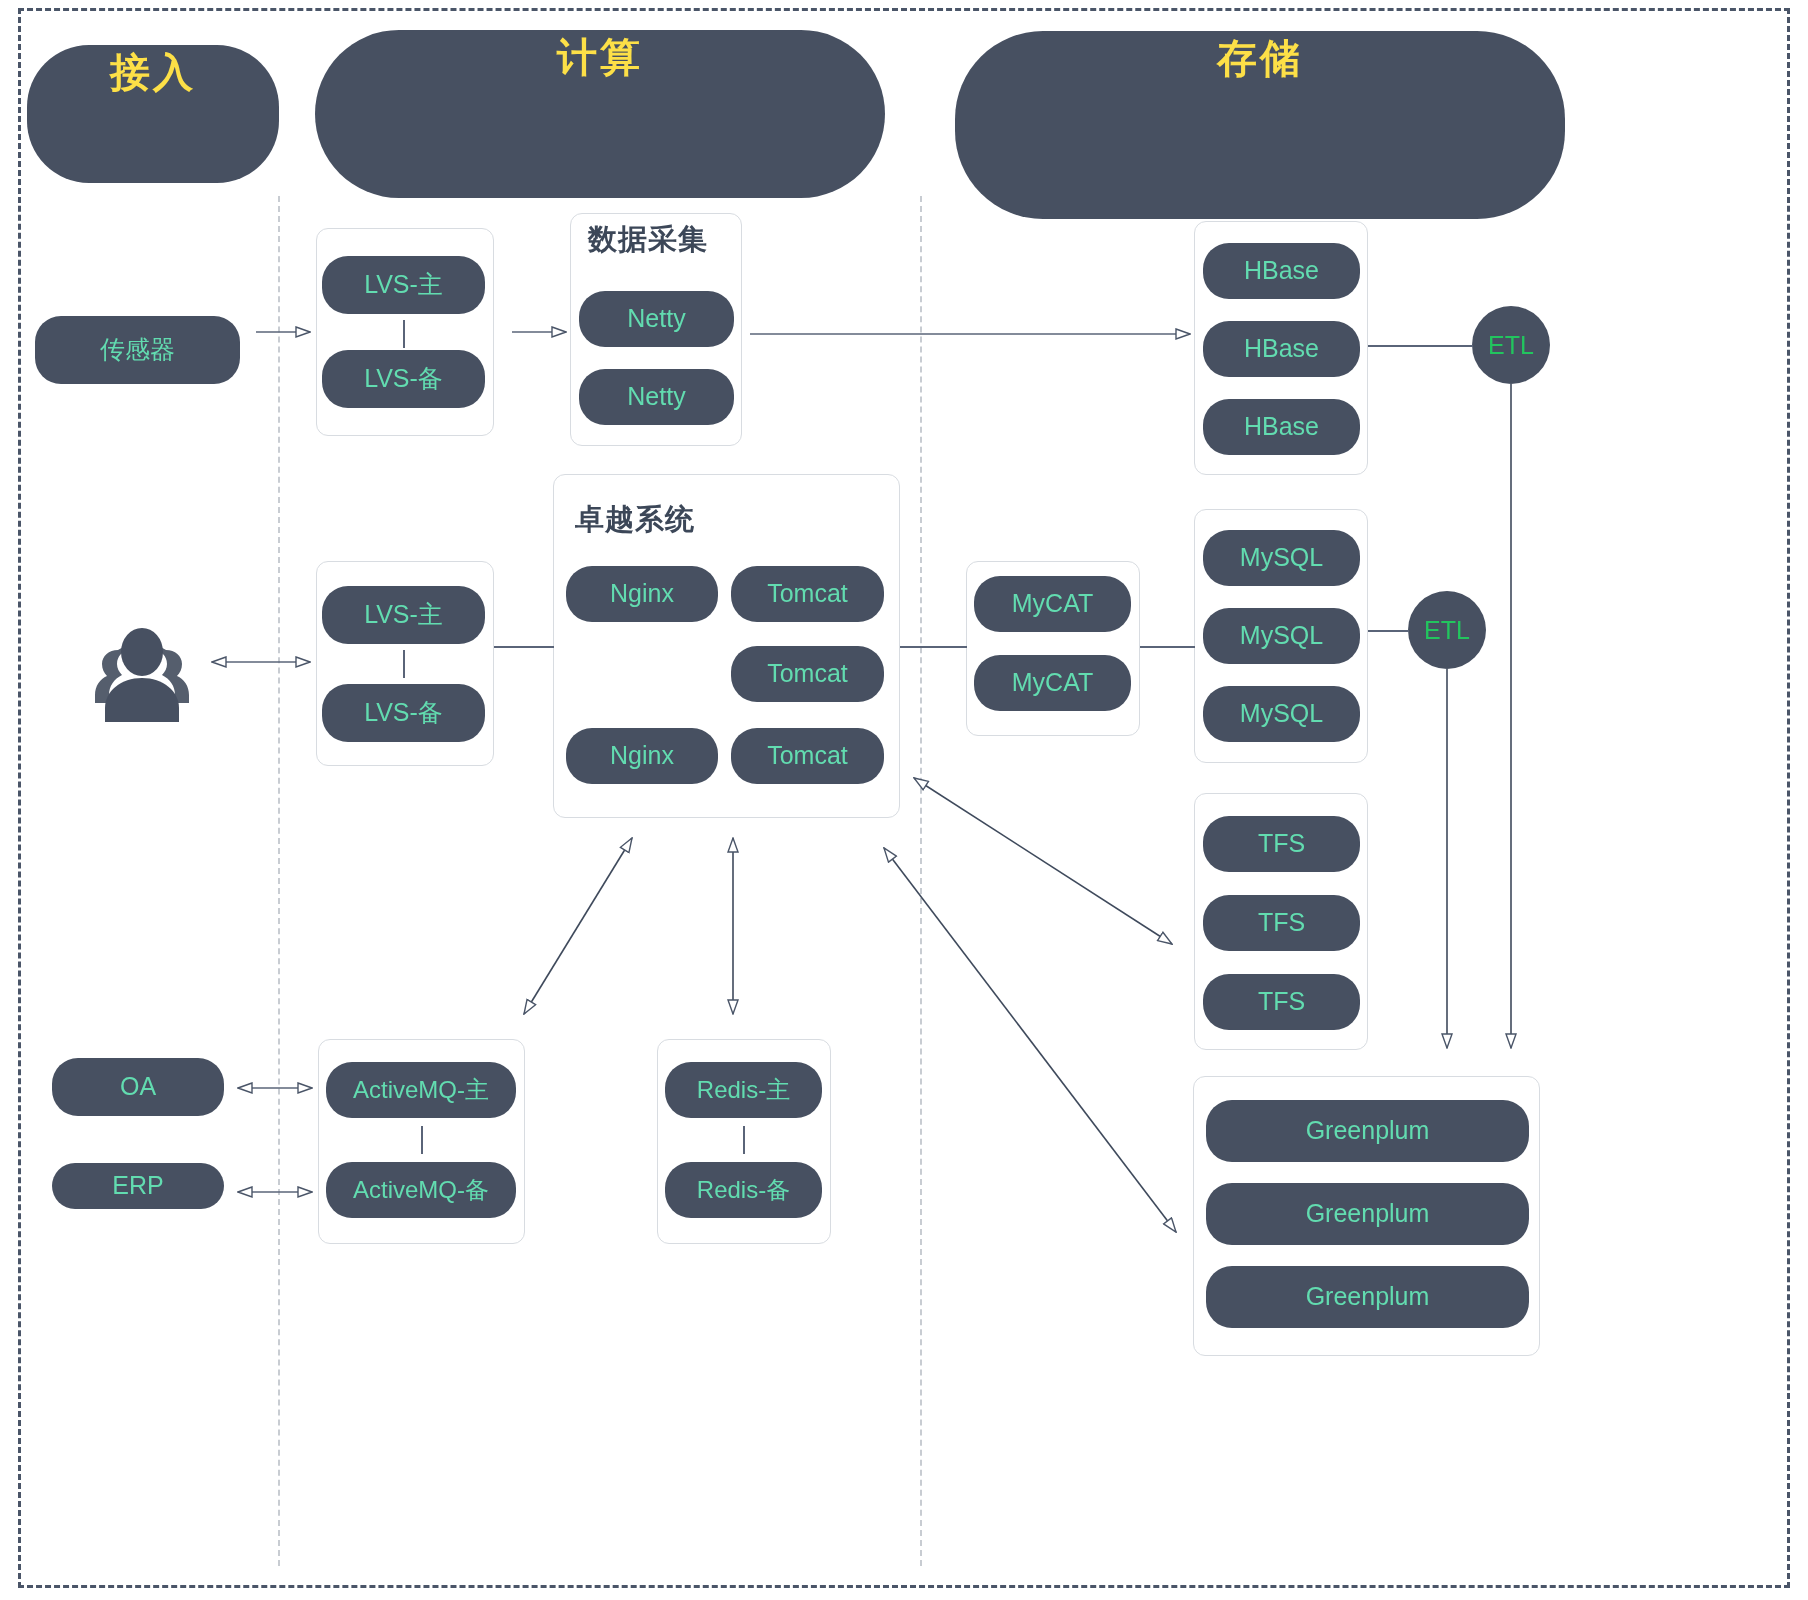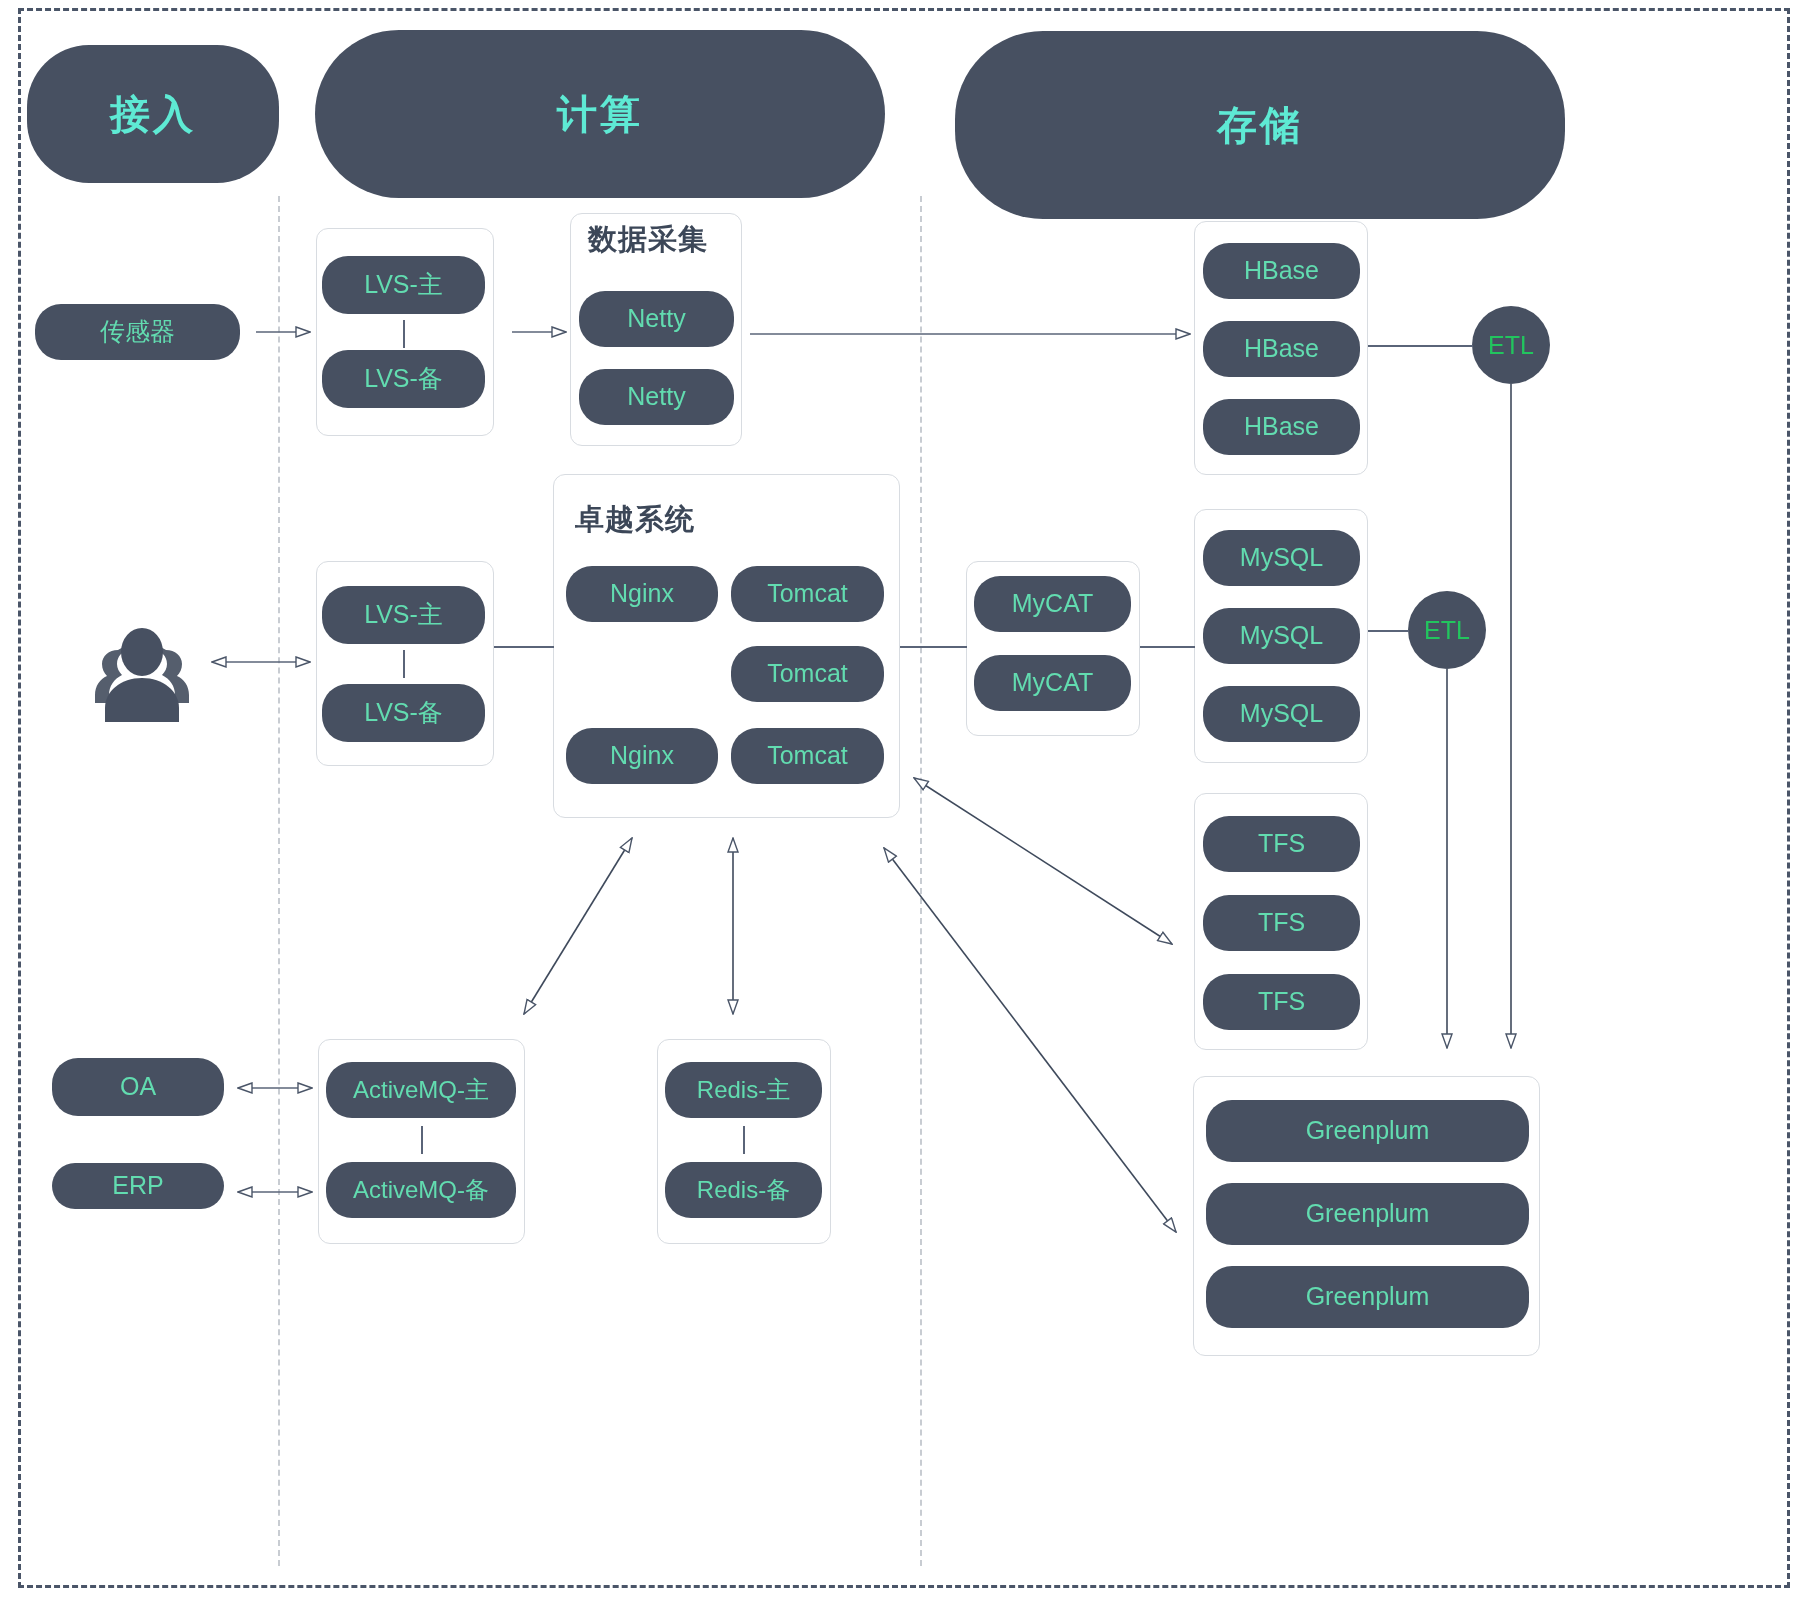--- a/index.html
+++ b/index.html
@@ -28,23 +28,22 @@
   
   .col-divider {
     position: absolute;
     width: 0;
     border-left: 2px dashed #c8ccd2;
   }
   
   .zone {
     position: absolute;
     background: #475061;
-    color: #5eead4;
+    color: #fde047;
     display: flex;
-    align-items: center;
     justify-content: center;
     font-size: 40px;
     font-weight: bold;
     letter-spacing: 3px;
   }
   
   .pill {
     position: absolute;
     background: #475061;
     color: #62dcb0;
@@ -120,21 +119,21 @@
   <div class="zone" style="left:27px; top:45px; width:252px; height:138px; border-radius:62px;">
     <span>接入</span>
   </div>
   <div class="zone" style="left:315px; top:30px; width:570px; height:168px; border-radius:86px;">
     <span>计算</span>
   </div>
   <div class="zone" style="left:955px; top:31px; width:610px; height:188px; border-radius:88px;">
     <span>存储</span>
   </div>
 
-  <div class="pill" style="left:35px; top:304px; width:205px; height:56px;">
+  <div class="pill" style="left:35px; top:316px; width:205px; height:68px;">
     <span>传感器</span>
   </div>
 
   <div class="usericon" style="left:78px; top:620px; width:128px; height:110px;">
     <svg width="128" height="110" viewBox="0 0 128 110">
       <g fill="#475061">
         <path d="M40 30c-9 0-16 6-16 14 0 5 2 9 5 12-7 3-12 10-12 19v8h14v-8c0-9 5-16 13-20-3-3-5-7-5-11 0-8 6-14 14-14 1 0 2 0 3 .3-2-2.5-5-4.3-9-4.3z" opacity="0.92"></path>
         <path d="M88 30c9 0 16 6 16 14 0 5-2 9-5 12 7 3 12 10 12 19v8H97v-8c0-9-5-16-13-20 3-3 5-7 5-11 0-8-6-14-14-14-1 0-2 0-3 .3 2-2.5 5-4.3 9-4.3z" opacity="0.92"></path>
         <ellipse cx="64" cy="32" rx="21" ry="24"></ellipse>
         <path d="M64 58c-21 0-37 13-37 30v14h74V88c0-17-16-30-37-30z"></path>

